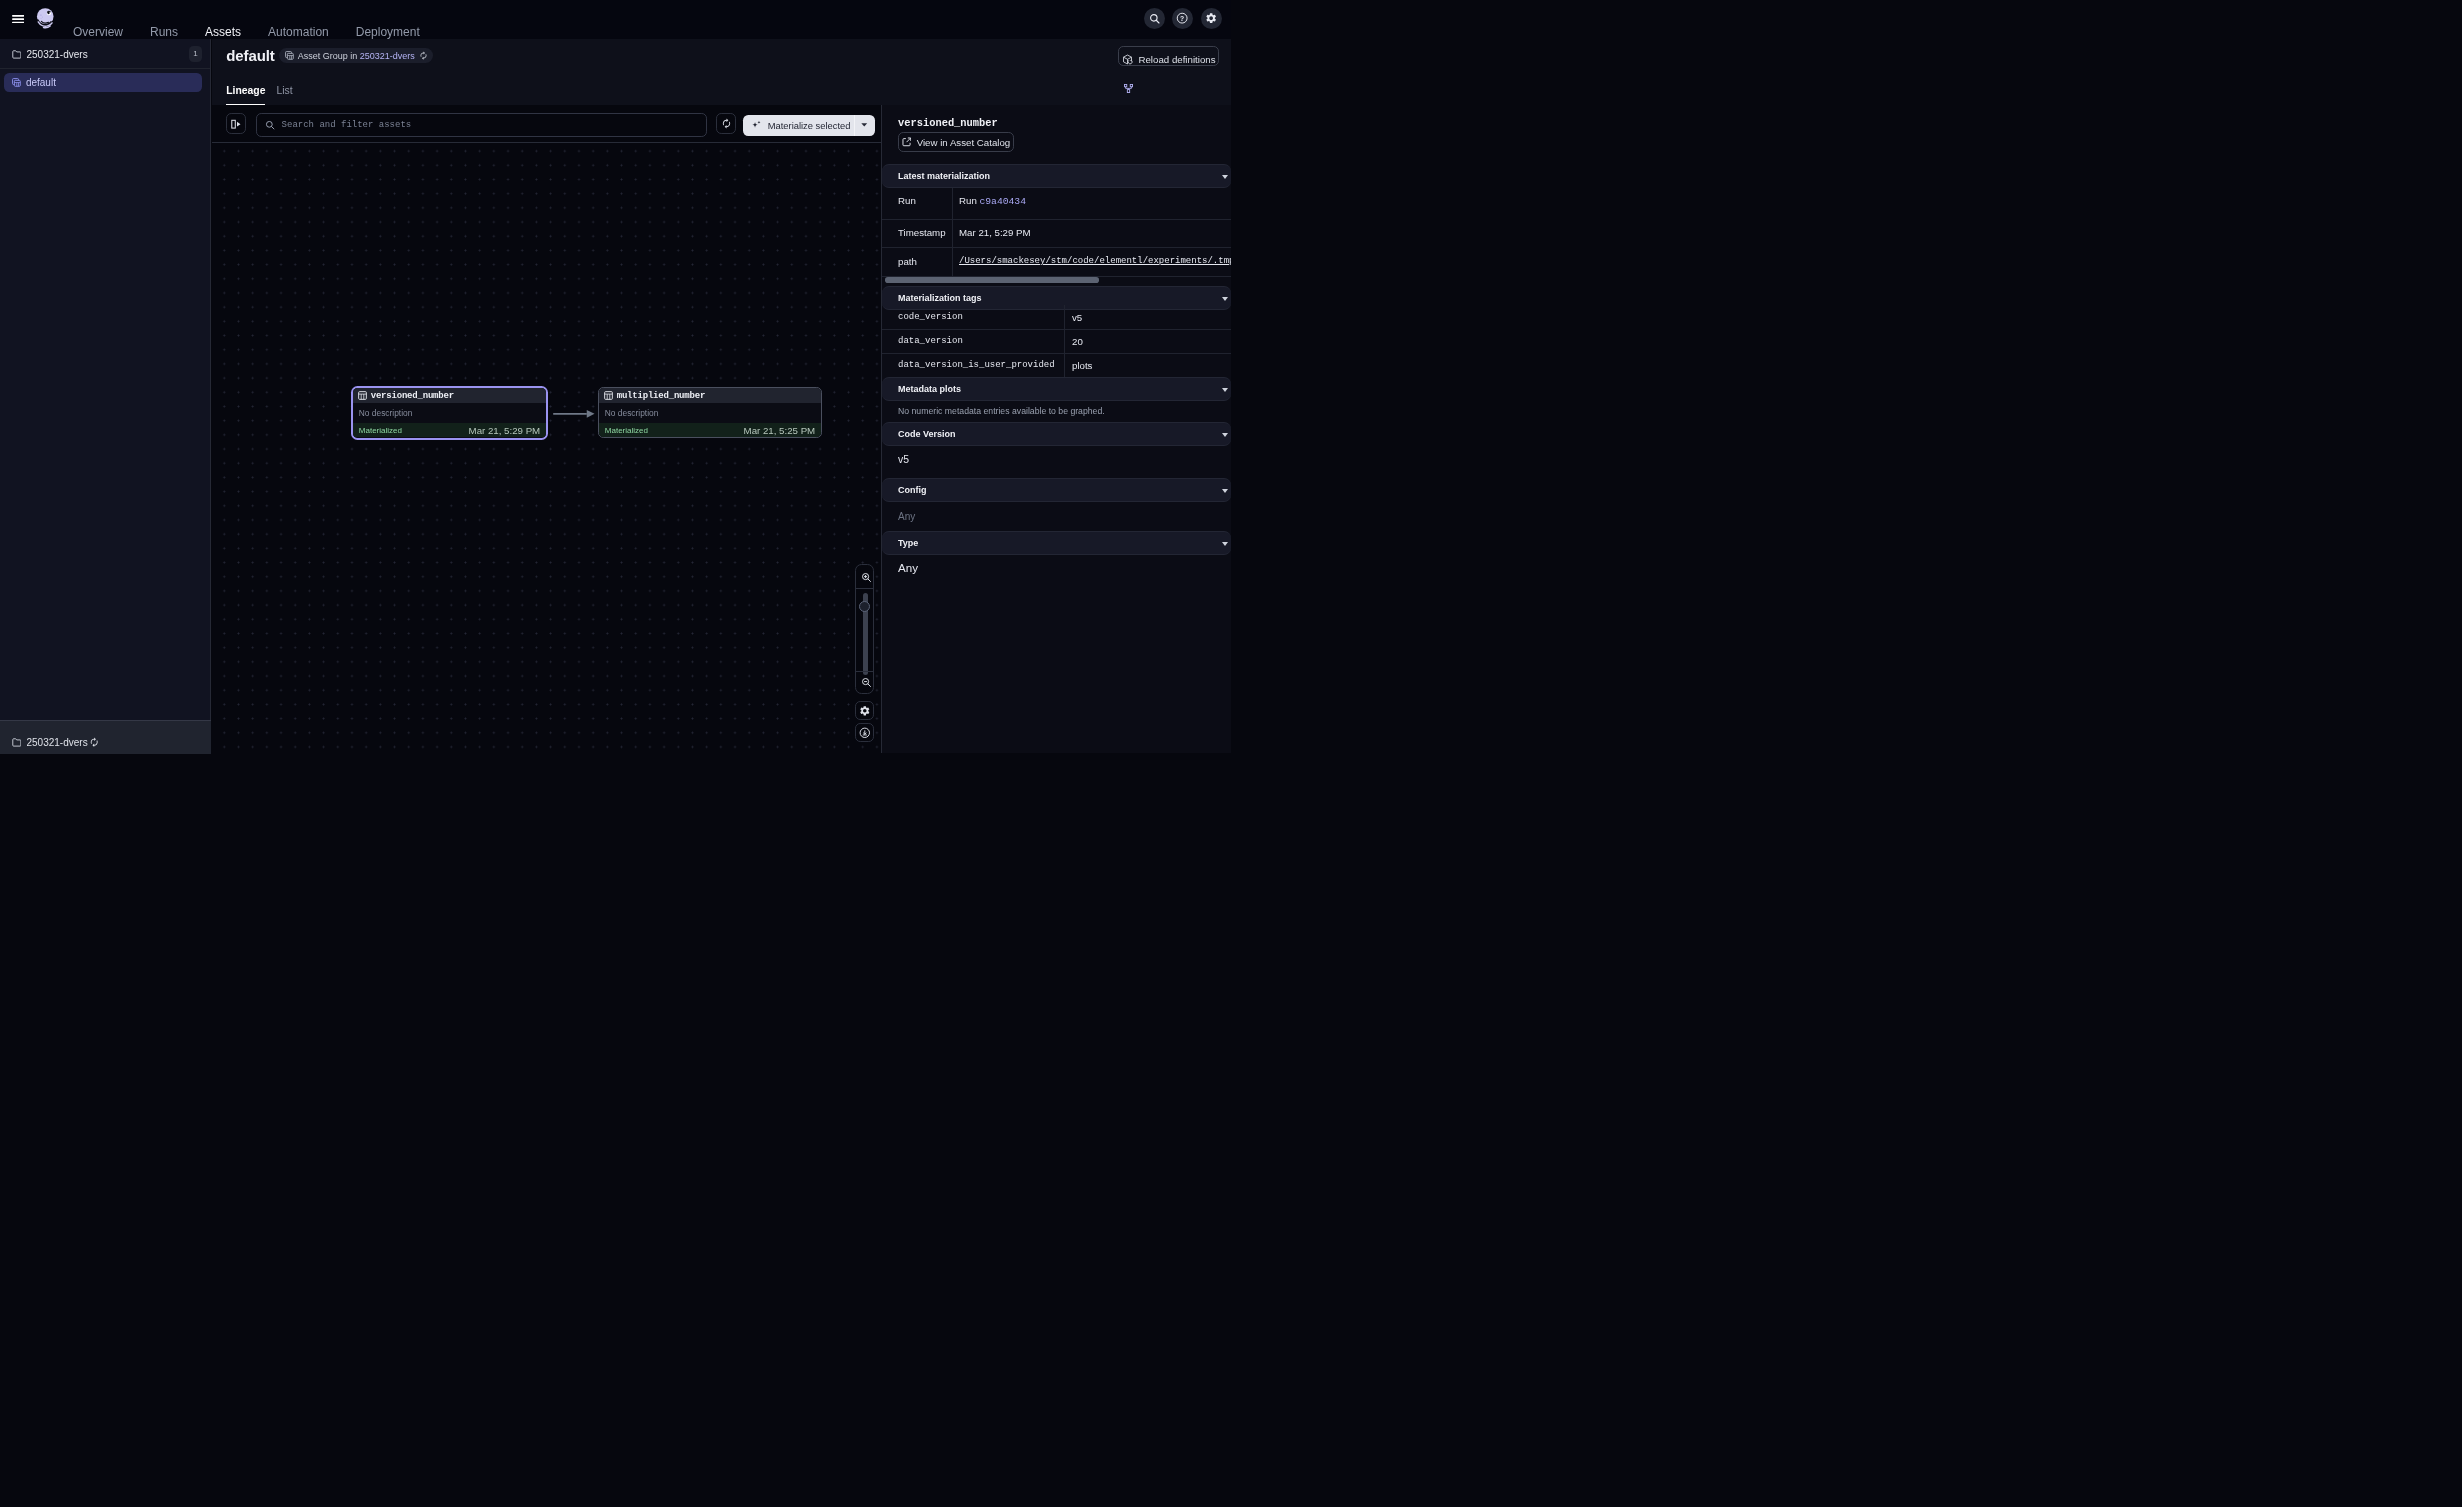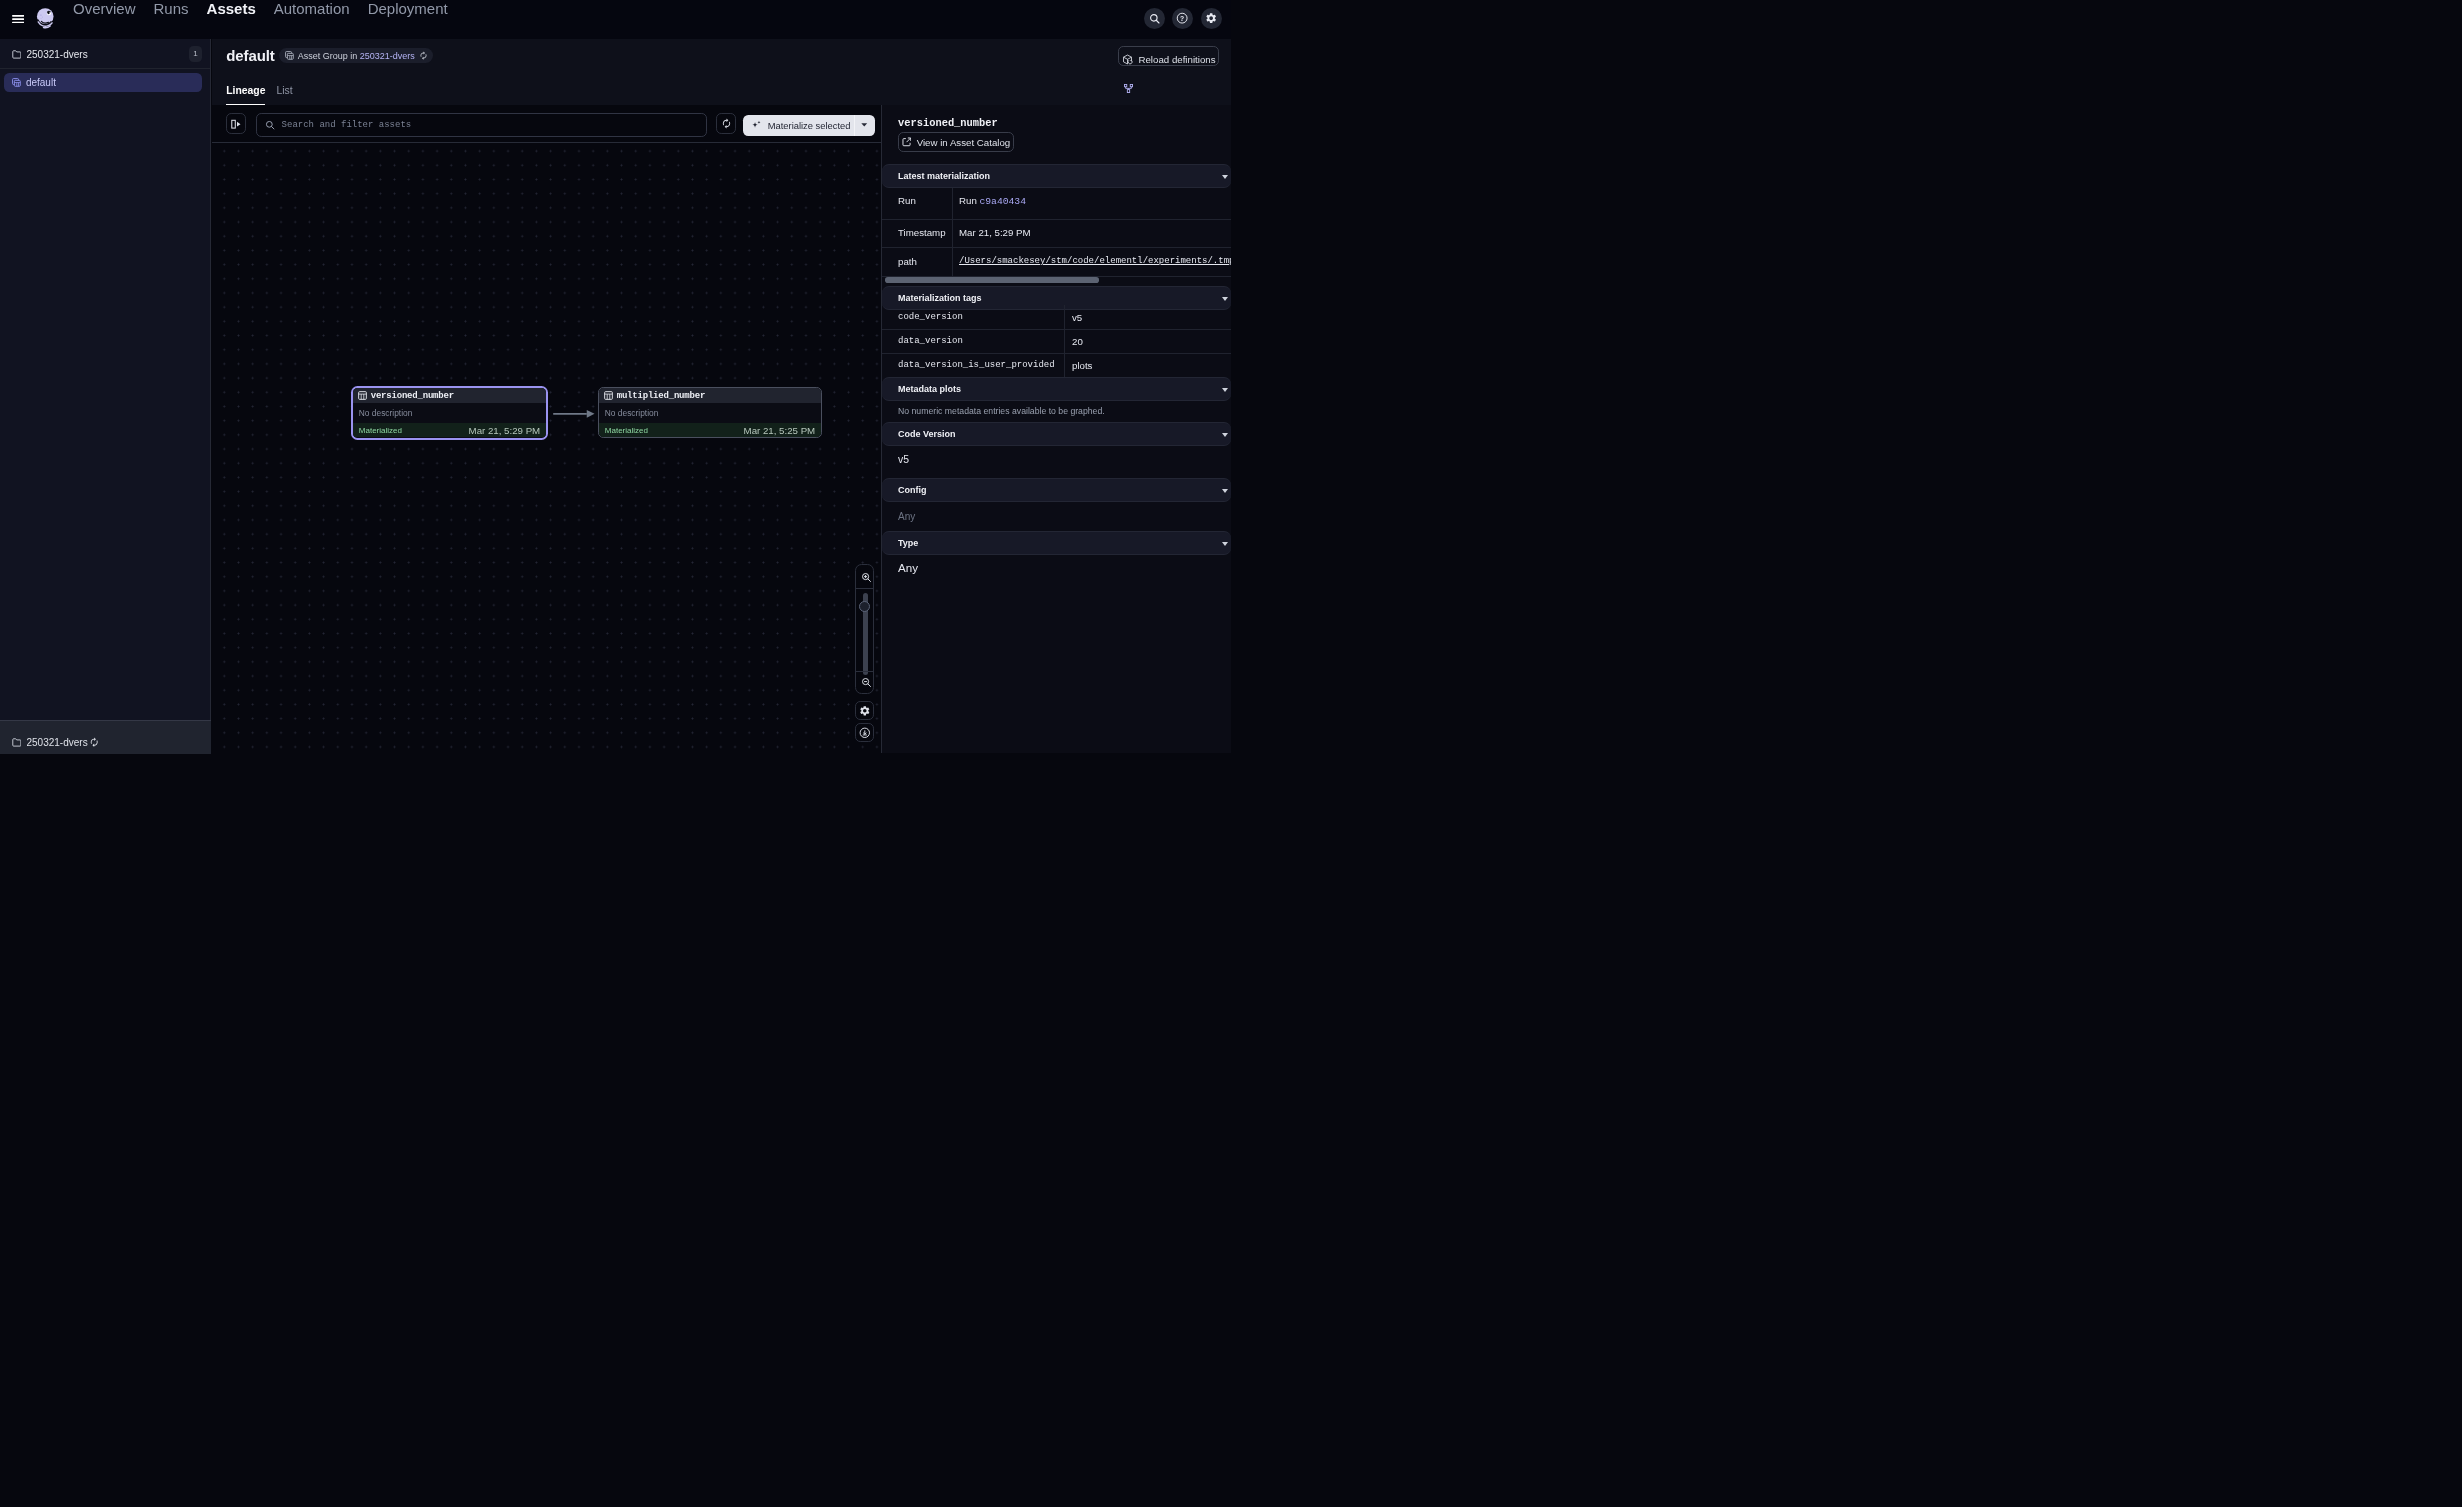--- a/index.html
+++ b/index.html
@@ -4,22 +4,22 @@
 <style>
 * { margin:0; padding:0; box-sizing:border-box; }
 html,body { width:1231px; height:754px; overflow:hidden; }
 body { font-family:"Liberation Sans", sans-serif; background:#06070e; color:#e9ebf2; position:relative; }
 .mono { font-family:"Liberation Mono", monospace; }
 .cell.mono { font-size:9px; }
 .abs { position:absolute; }
 
 
 #nav { position:absolute; left:0; top:0; width:1231px; height:39px; background:#05060f; }
-#nav .links { position:absolute; left:73px; top:0; height:39px; display:flex; align-items:flex-start; gap:18px; font-size:15px; color:#9299a9; }
-#nav .links .active { color:#f2f3f8; font-weight:700; }
+#nav .links { position:absolute; left:73px; top:0; height:39px; display:flex; align-items:flex-end; gap:27px; font-size:12px; color:#9299a9; }
+#nav .links .active { color:#f2f3f8; font-weight:400; }
 .navbtn { position:absolute; top:7.8px; width:21px; height:21px; border-radius:50%; background:#232734; display:flex; align-items:center; justify-content:center; }
 
 
 #side { position:absolute; left:0; top:39px; width:211px; height:715px; background:#111321; border-right:0.6px solid #262935; }
 #siderow1 { position:absolute; left:0; top:0; width:100%; height:30px; border-bottom:0.6px solid #20232e; }
 #siderow1 .txt { position:absolute; left:26.5px; top:10.4px; font-size:10px; color:#e6e8ee; }
 #badge1 { position:absolute; right:8.4px; top:7.1px; min-width:12.3px; height:15.5px; border-radius:4.5px; background:#1e212e; color:#b9bec9; font-size:8px; display:flex; align-items:center; justify-content:center; padding:0 2.6px; }
 #seldef { position:absolute; left:3.9px; top:34px; width:198px; height:19px; border-radius:5.2px; background:#292c58; }
 #seldef .txt { position:absolute; left:22px; top:4.2px; font-size:10px; color:#c8c9f8; }
 #sidefoot { position:absolute; left:0; top:681px; width:211px; height:34px; background:#20242f; border-top:0.6px solid #343846; }

